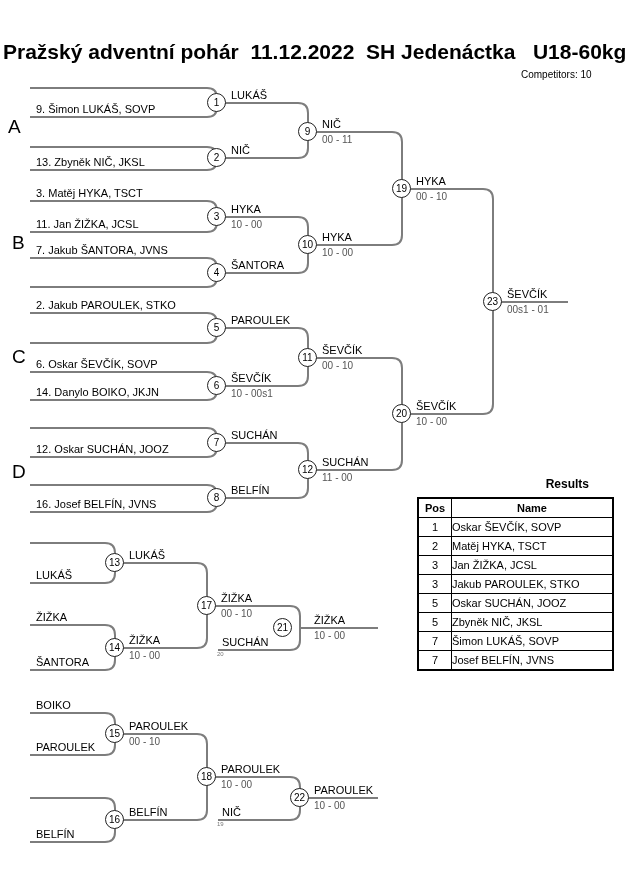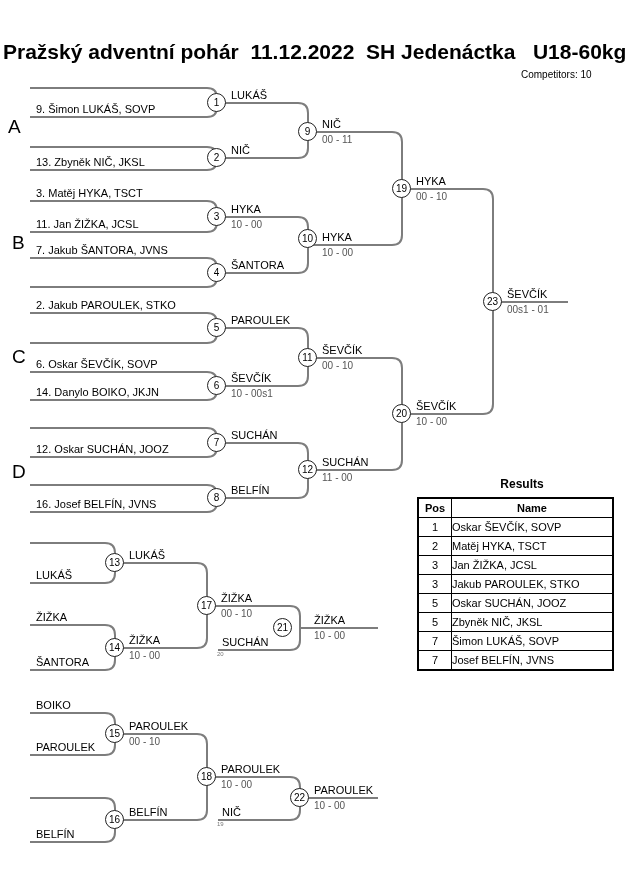--- a/index.html
+++ b/index.html
@@ -8,21 +8,21 @@
   .title{position:absolute;left:3px;top:40px;width:624px;font-size:21px;font-weight:bold;white-space:pre;}
   .competitors{position:absolute;left:521px;top:69px;font-size:10px;}
   .seclabel{position:absolute;font-size:19px;}
   .entry,.wname{position:absolute;font-size:11px;white-space:nowrap;line-height:13px;}
   .score{position:absolute;font-size:10px;color:#555;white-space:nowrap;line-height:9px;text-align:right;}
   .ref{position:absolute;font-size:6px;color:#777;line-height:7px;}
   .circle{position:absolute;width:17px;height:17px;border:1.5px solid #222;border-radius:50%;
           background:#fff;font-size:10px;line-height:17px;text-align:center;}
   svg.lines{position:absolute;left:0;top:0;}
   svg.lines path{stroke:#7d7d7d;stroke-width:2;fill:none;}
-  .res-title{position:absolute;left:425px;top:477px;width:194px;text-align:center;
+  .res-title{position:absolute;left:395px;top:477px;width:194px;text-align:right;
              font-size:12px;font-weight:bold;}
   table.results{position:absolute;left:417px;top:497px;border-collapse:collapse;
                 font-size:11px;background:#fff;}
   table.results{border:2px solid #000;}
   table.results th,table.results td{border:1px solid #000;height:18px;padding:0;margin-left:36px;}
   table.results th{font-weight:bold;}
   td.pos{width:32px;text-align:center;}
   td.nm{width:160px;text-align:left;padding-left:6px;}
   th.nm{width:160px;}
 </style>
@@ -138,21 +138,21 @@
 
   <div class="circle" style="left:207px;top:93px">1</div>
   <div class="circle" style="left:207px;top:148px">2</div>
   <div class="circle" style="left:207px;top:207px">3</div>
   <div class="circle" style="left:207px;top:263px">4</div>
   <div class="circle" style="left:207px;top:318px">5</div>
   <div class="circle" style="left:207px;top:376px">6</div>
   <div class="circle" style="left:207px;top:433px">7</div>
   <div class="circle" style="left:207px;top:488px">8</div>
   <div class="circle" style="left:298px;top:122px">9</div>
-  <div class="circle" style="left:298px;top:229px">10</div>
+  <div class="circle" style="left:298px;top:235px">10</div>
   <div class="circle" style="left:298px;top:348px">11</div>
   <div class="circle" style="left:298px;top:460px">12</div>
   <div class="circle" style="left:392px;top:179px">19</div>
   <div class="circle" style="left:392px;top:404px">20</div>
   <div class="circle" style="left:483px;top:292px">23</div>
   <div class="circle" style="left:105px;top:553px">13</div>
   <div class="circle" style="left:105px;top:638px">14</div>
   <div class="circle" style="left:197px;top:596px">17</div>
   <div class="circle" style="left:273px;top:618px">21</div>
   <div class="circle" style="left:105px;top:724px">15</div>

